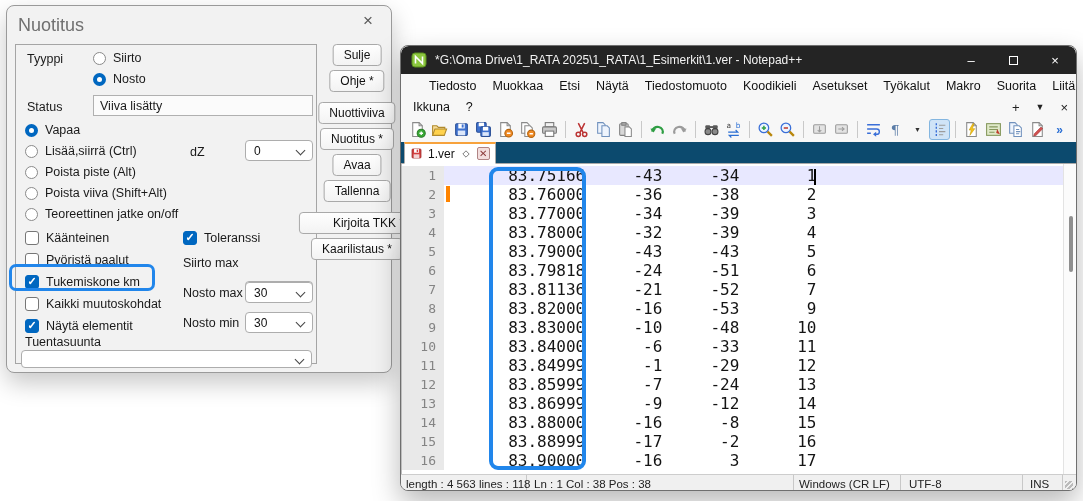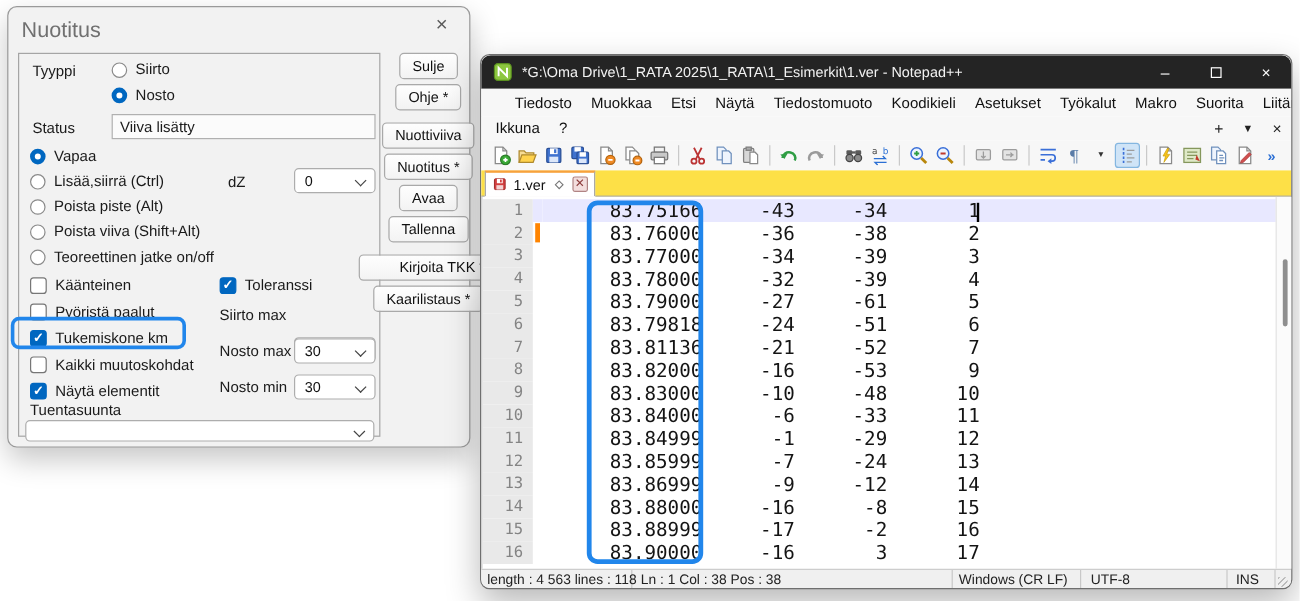--- a/index.html
+++ b/index.html
@@ -60,21 +60,21 @@
   #menu-controls { position:absolute; right:8px; top:51px; height:20px; display:flex; align-items:center; gap:16px; }
   .mc { font-size:13px; color:#222; }
   .mc.small { font-size:9px; }
   #toolbar { position:absolute; left:0; top:71px; width:100%; height:25px; background:#f7f7f7;
              display:flex; align-items:center; padding-left:6px; gap:1px; }
   .tb-btn { width:21px; height:21px; border:1px solid transparent; background:transparent; display:flex;
             align-items:center; justify-content:center; padding:0; }
   .tb-btn.active { background:#cfe4f7; border:1px solid #84b6e0; border-radius:3px; }
   .tb-btn.textglyph { font-size:12px; color:#2b6fd4; font-weight:bold; }
   .tb-sep { width:1px; height:17px; background:#c9c9c9; margin:0 4px; }
-  #tabbar { position:absolute; left:0; top:96px; width:100%; height:22px; background:#fde047; border-bottom:1px solid #a9a9a9; }
+  #tabbar { position:absolute; left:0; top:96px; width:100%; height:22px; background:#0c4a6e; border-bottom:1px solid #a9a9a9; }
   #tab-1 { position:absolute; left:3px; top:0; width:92px; height:22px; background:#fff; border:1px solid #a9a9a9;
            border-top:2px solid #f7a23c; border-bottom:1px solid #fff; display:flex; align-items:center; gap:5px; padding:0 5px; }
   #tab-name { font-size:12px; color:#111; }
   #tab-close { width:13px; height:13px; border:1px solid #b08484; background:#f3dede; color:#8b3a3a; font-size:10px;
                line-height:11px; text-align:center; border-radius:2px; }
   
   #editor { position:absolute; left:0; top:118px; width:677px; height:310px; background:#fff;
             border-left:1px solid #bdbdbd; border-right:1px solid #bdbdbd; overflow:hidden; }
   #editor-lines { position:absolute; left:0; top:2px; width:662px; }
   .ed-line { display:flex; height:19px; align-items:stretch; }
@@ -472,21 +472,21 @@
             <span class="ln">4</span>
             <span class="chg"></span>
             <span class="code-wrap">
               <pre class="code">     83.78000     -32     -39       4</pre>
             </span>
           </div>
           <div class="ed-line">
             <span class="ln">5</span>
             <span class="chg"></span>
             <span class="code-wrap">
-              <pre class="code">     83.79000     -27     -61       5</pre>
+              <pre class="code">     83.79000     -43     -43       5</pre>
             </span>
           </div>
           <div class="ed-line">
             <span class="ln">6</span>
             <span class="chg"></span>
             <span class="code-wrap">
               <pre class="code">     83.79818     -24     -51       6</pre>
             </span>
           </div>
           <div class="ed-line">

